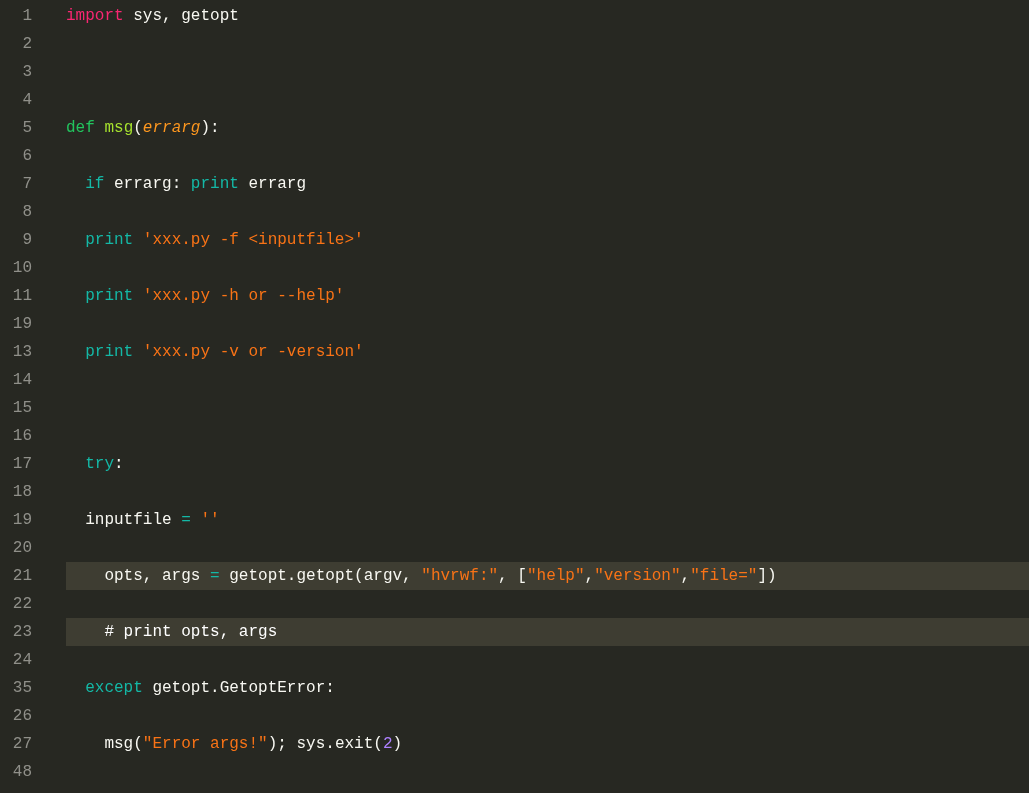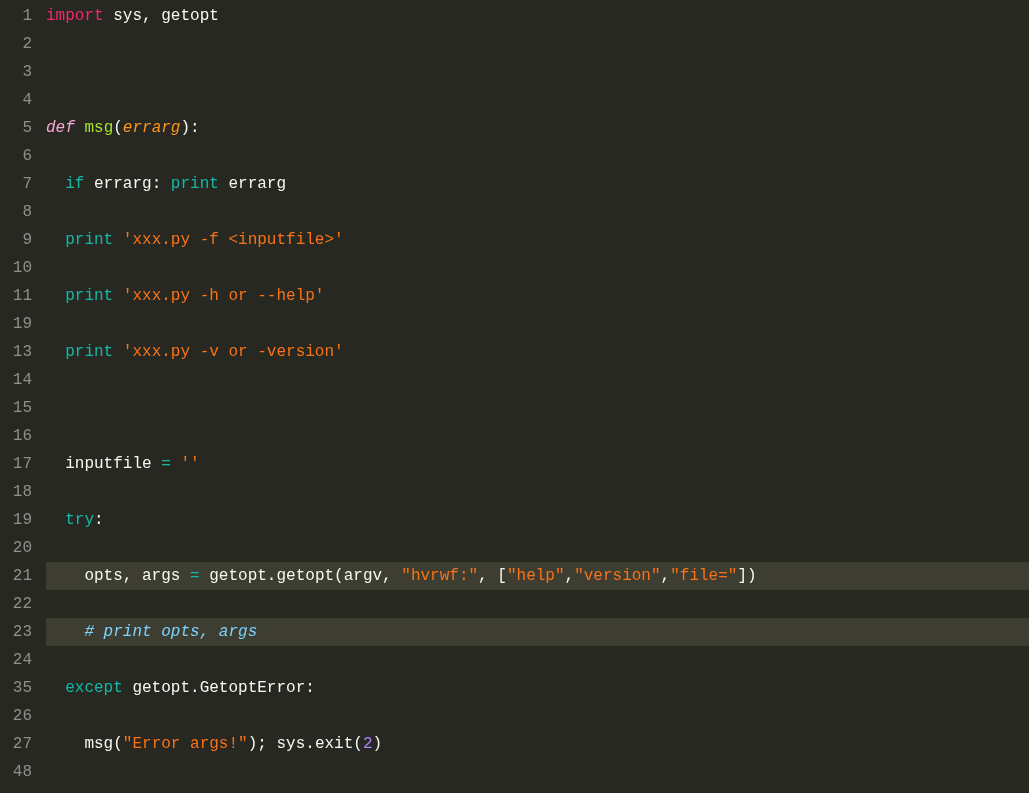--- a/index.html
+++ b/index.html
@@ -23,31 +23,32 @@
       text-align: right;
       padding: 2px 14px 2px 8px;
       user-select: none;
       min-width: 46px;
     }
     .gutter div { height: 28px; }
     .code {
       padding: 2px 0;
       flex: 1;
       white-space: pre;
+      margin-left: 20px;
     }
     .line { height: 28px; display: block; }
     .line.hl { background: #3e3d32; }
     .kw-import { color: #f92672; }
-    .kw-def { color: #f9a8d4; font-style: italic; }
+    .kw-def { color: #22c55e; }
     .kw-pink { color: #14b8a6; }
     .fn-name { color: #a6e22e; }
     .param { color: #fd971f; font-style: italic; }
     .punct { color: #f8f8f2; }
     .string { color: #f97316; }
-    .comment { color: #7dd3fc; font-style: italic; }
+    .comment { color: #ffffff; }
     .number { color: #ae81ff; }
     .ident { color: #f8f8f2; }
   </style>
 </head>
 <body>
 
 <div class="editor">
   <div class="gutter">
       <div>1</div>
       <div>2</div>
@@ -79,22 +80,22 @@
       <div>48</div>
     </div>
   <div class="code"><span class="line"><span class="kw-import">import</span><span class="ident"> sys</span><span class="punct">, </span><span class="ident">getopt</span></span>
 <span class="line">&nbsp;</span>
 <span class="line"><span class="kw-def">def</span><span class="ident"> </span><span class="fn-name">msg</span><span class="punct">(</span><span class="param">errarg</span><span class="punct">):</span></span>
 <span class="line"><span class="ident">  </span><span class="kw-pink">if</span><span class="ident"> errarg</span><span class="punct">: </span><span class="kw-pink">print</span><span class="ident"> errarg</span></span>
 <span class="line"><span class="ident">  </span><span class="kw-pink">print</span><span class="ident"> </span><span class="string">'xxx.py -f &lt;inputfile&gt;'</span></span>
 <span class="line"><span class="ident">  </span><span class="kw-pink">print</span><span class="ident"> </span><span class="string">'xxx.py -h or --help'</span></span>
 <span class="line"><span class="ident">  </span><span class="kw-pink">print</span><span class="ident"> </span><span class="string">'xxx.py -v or -version'</span></span>
 <span class="line">&nbsp;</span>
+<span class="line"><span class="ident">  </span><span class="kw-pink">try</span><span class="punct">:</span></span>
 <span class="line"><span class="ident">  inputfile </span><span class="kw-pink">=</span><span class="ident"> </span><span class="string">''</span></span>
-<span class="line"><span class="ident">  </span><span class="kw-pink">try</span><span class="punct">:</span></span>
 <span class="line hl"><span class="ident">    opts</span><span class="punct">, </span><span class="ident">args </span><span class="kw-pink">=</span><span class="ident"> getopt</span><span class="punct">.</span><span class="ident">getopt</span><span class="punct">(</span><span class="ident">argv</span><span class="punct">, </span><span class="string">"hvrwf:"</span><span class="punct">, [</span><span class="string">"help"</span><span class="punct">,</span><span class="string">"version"</span><span class="punct">,</span><span class="string">"file="</span><span class="punct">])</span></span>
 <span class="line hl"><span class="ident">    </span><span class="comment"># print opts, args</span></span>
 <span class="line"><span class="ident">  </span><span class="kw-pink">except</span><span class="ident"> getopt</span><span class="punct">.</span><span class="ident">GetoptError</span><span class="punct">:</span></span>
 <span class="line"><span class="ident">    msg</span><span class="punct">(</span><span class="string">"Error args!"</span><span class="punct">); </span><span class="ident">sys</span><span class="punct">.</span><span class="ident">exit</span><span class="punct">(</span><span class="number">2</span><span class="punct">)</span></span>
 
 
 
 
 
 

